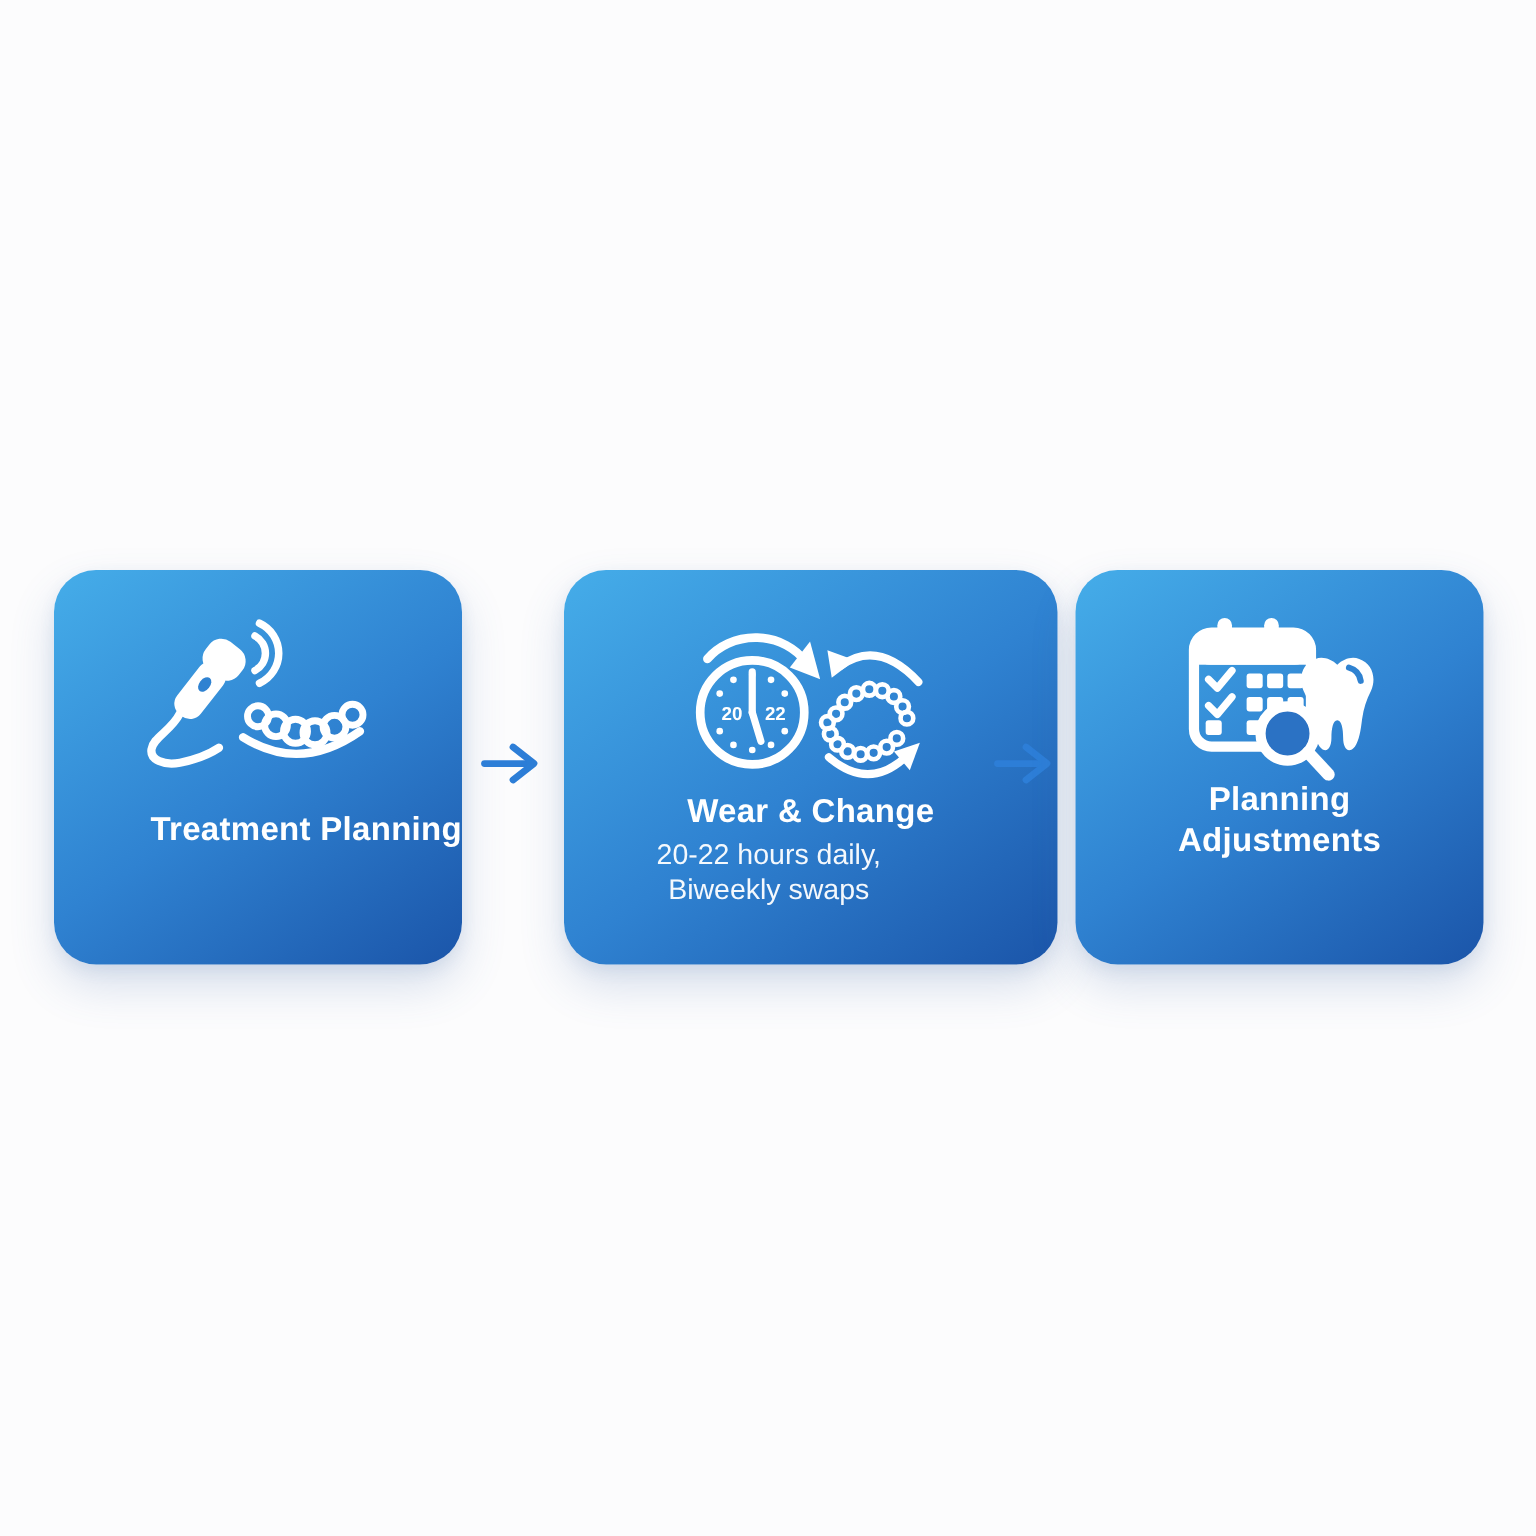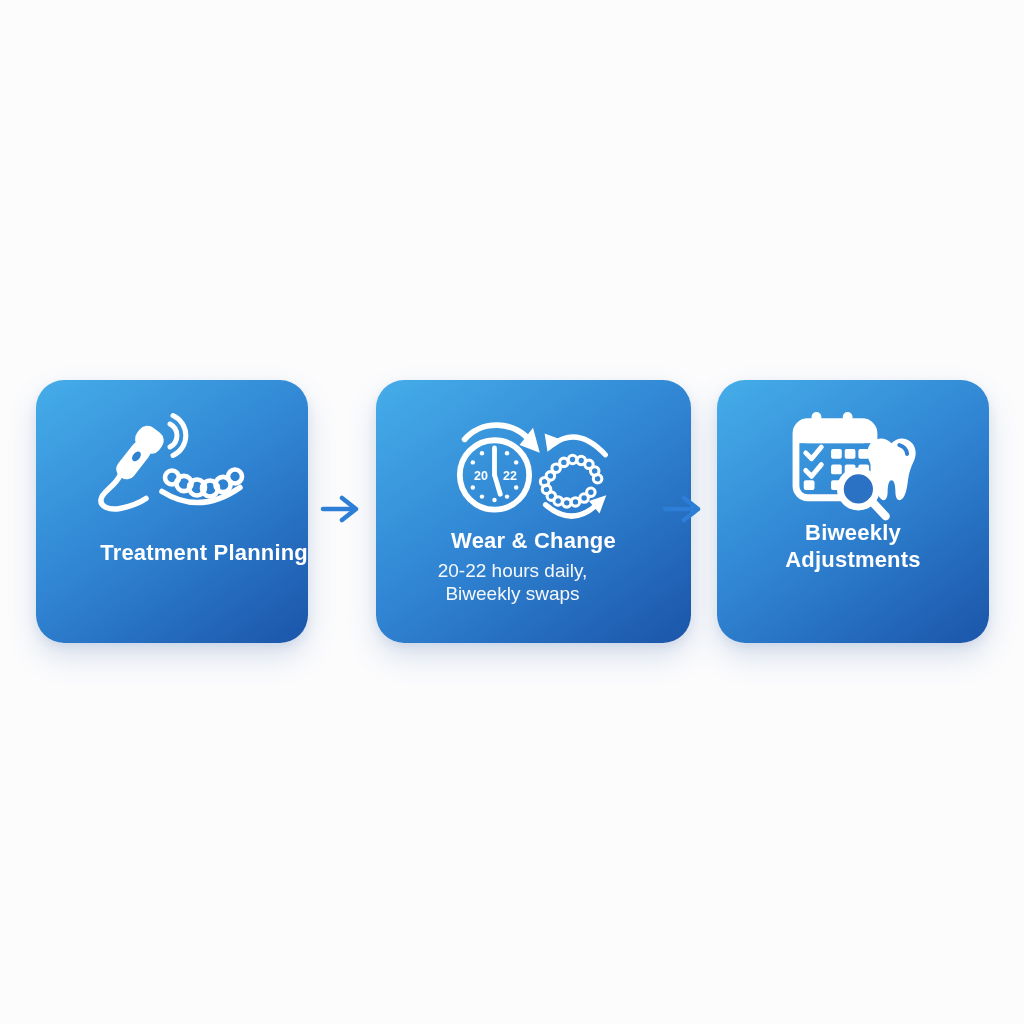--- a/index.html
+++ b/index.html
@@ -10,21 +10,21 @@
   }
   .flow-row { position:absolute; left:0; top:0; width:1024px; height:1024px; }
   .card {
     position:absolute; top:380px; width:272px; height:263px;
     border-radius:28px;
     background:linear-gradient(145deg,#45ade9 0%, #2f82d1 52%, #1b55a9 100%);
     box-shadow:0 14px 30px rgba(70,110,170,0.20), 0 4px 10px rgba(70,110,170,0.10);
     color:#ffffff;
   }
   .card-1 { left:36px; }
-  .card-2 { left:376px; width:287px;padding-left:28px; }
+  .card-2 { left:376px; width:329px; }
   .card-3 { left:717px; }
   .icon-wrap { position:absolute; left:0; width:100%; display:flex; justify-content:center; }
   .card-1 .icon-wrap { top:32px; }
   .card-2 .icon-wrap { top:40px; }
   .card-3 .icon-wrap { top:30px; }
   .card-title {
     position:absolute; left:0; width:100%; margin:0;
     text-align:center; font-weight:bold; font-size:22px; line-height:27px;
     letter-spacing:0.2px; color:#ffffff;
   }
@@ -176,17 +176,17 @@
                    c 3 -4 4 -11 5 -19
                    c 1 -7 3 -13 6 -19
                    c 4 -9 1 -19 -8 -22
                    c -5 -2 -11 0 -15 4 Z" fill="#ffffff"></path>
           <path d="M 112 36 q 7 2 8 9" stroke="#2f82d1" stroke-width="4.2" stroke-linecap="round"></path>
 
           <circle cx="70" cy="81" r="18.5" fill="#2b72c4" stroke="#ffffff" stroke-width="7"></circle>
           <line x1="84" y1="94" x2="98" y2="109" stroke="#ffffff" stroke-width="8.5" stroke-linecap="round"></line>
         </svg>
       </div>
-      <h3 class="card-title">Biweekly Adjustments</h3>
+      <h3 class="card-title">Planning Adjustments</h3>
     </div>
 
   </div>
 </div>
 
 </body></html>

